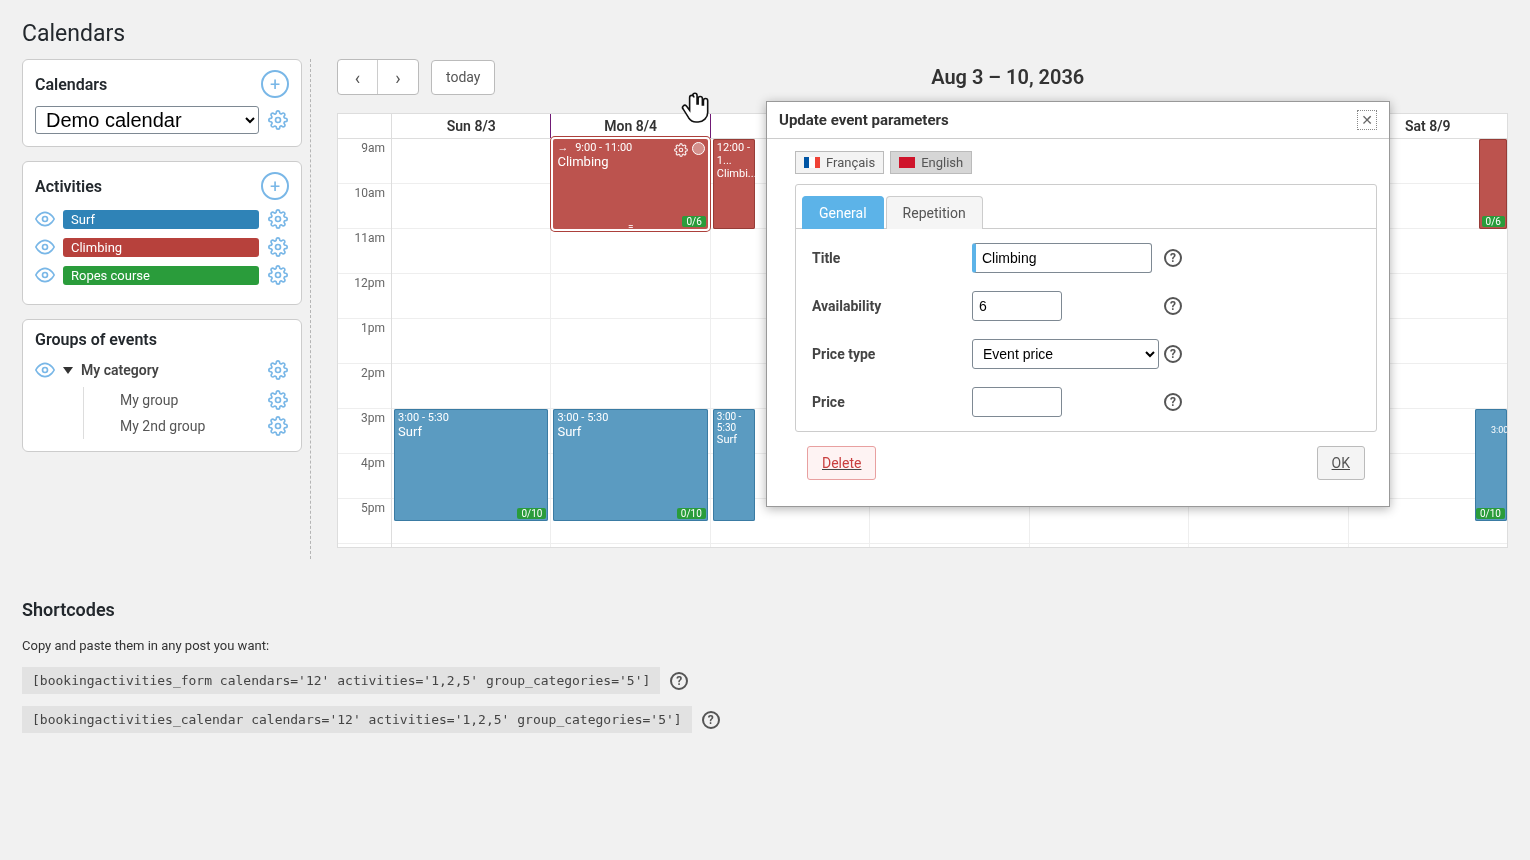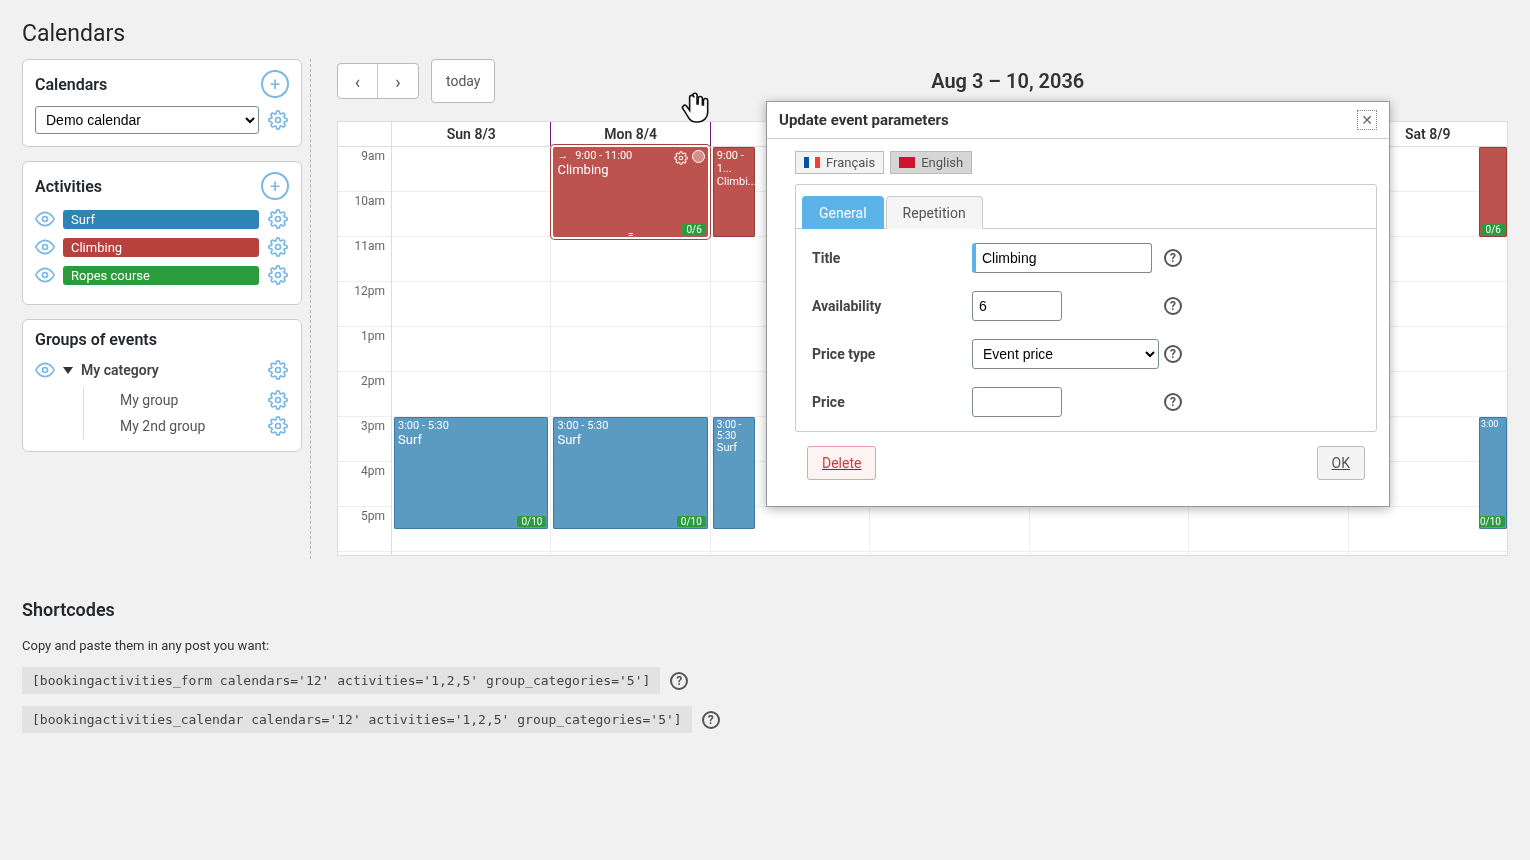--- a/index.html
+++ b/index.html
@@ -66,21 +66,21 @@
     flex-shrink: 0;
   }
   .gear svg { width: 20px; height: 20px; }
   .sel-row { display: flex; align-items: center; gap: 8px; }
   select.cal-select {
     flex: 1;
     height: 28px;
     border: 1px solid #7e8993;
     border-radius: 3px;
     padding: 0 6px;
-    font-size: 14px;
+    font-size: 20px;
     background: #fff;
   }
   .act-row {
     display: flex; align-items: center; gap: 8px;
     margin: 6px 0;
   }
   .eye {
     width: 20px; height: 20px;
     display: flex; align-items: center; justify-content: center;
     color: #79b7e7;
@@ -129,21 +129,21 @@
     background: #fff;
   }
   .nav-btn {
     width: 40px; height: 34px;
     display: flex; align-items: center; justify-content: center;
     font-size: 18px; color: #555;
     cursor: pointer;
   }
   .nav-btn:first-child { border-right: 1px solid #ccc; }
   .today-btn {
-    height: 44px; padding: 0 14px;
+    height: 35px; padding: 0 14px;
     border: 1px solid #bbb; border-radius: 4px;
     background: #fff; cursor: pointer;
     font-size: 14px; color: #555;
     display: flex; align-items: center;
   }
   .date-range {
     flex: 1; text-align: center;
     font-size: 20px; font-weight: 600; color: #333;
   }
 
@@ -578,38 +578,38 @@
           </div>
           <div class="ev ev-surf" style="top:270px;height:112px;">
             <div class="ev-time">3:00 - 5:30</div>
             <div class="ev-title">Surf</div>
             <div class="ev-count">0/10</div>
           </div>
         </div>
 
         <div class="slot-col">
           <div class="ev ev-climb" style="top:0;height:90px;right:auto;width:42px;">
-            <div class="ev-time">9:00 - 1...</div>
+            <div class="ev-time">12:00 - 1...</div>
             <div class="ev-title" style="font-size:11px">Climbi...</div>
           </div>
           <div class="ev ev-surf" style="top:270px;height:112px;right:auto;width:42px;">
             <div class="ev-time" style="font-size:10px">3:00 - 5:30</div>
             <div class="ev-title" style="font-size:11px">Surf</div>
           </div>
         </div>
 
         <div class="slot-col"></div>
         <div class="slot-col"></div>
         <div class="slot-col"></div>
 
         <div class="slot-col">
           <div class="ev ev-climb" style="top:0;height:90px;left:auto;right:0;width:28px;padding:2px;">
             <div class="ev-count">0/6</div>
           </div>
-          <div class="ev ev-surf" style="top:270px;height:112px;left:auto;right:0;width:28px;padding:2px;">
+          <div class="ev ev-surf" style="top:270px;height:112px;left:auto;right:0;width:28px;padding:16px;">
             <div class="ev-time" style="font-size:9px">3:00</div>
             <div class="ev-count">0/10</div>
           </div>
         </div>
       </div>
     </div>
 
     <div class="dialog" style="top:42px; left:447px;">
       <div class="dlg-tbar">
         <div class="ttl">Update event parameters</div>

